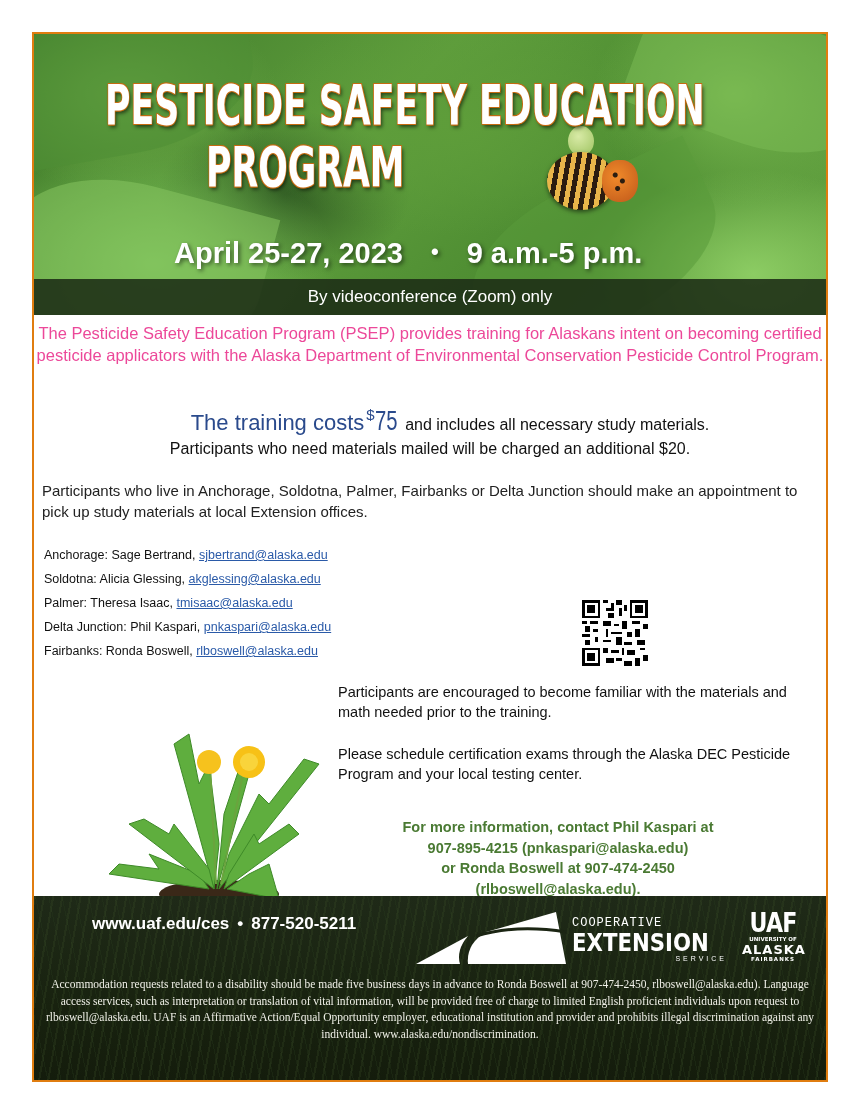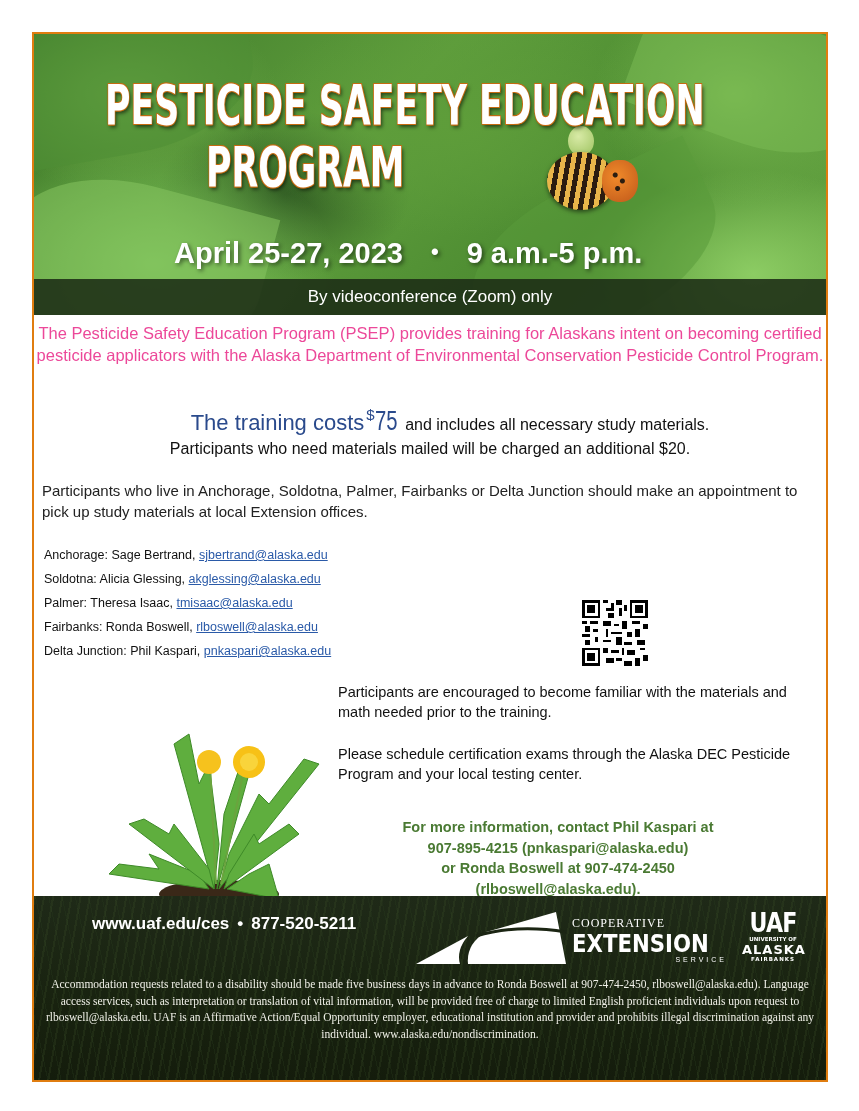--- a/index.html
+++ b/index.html
@@ -70,21 +70,21 @@
   
   .footer { position: absolute; left: 0; top: 862px; width: 792px; height: 184px;
     background:
       repeating-linear-gradient(100deg, rgba(60,80,40,0.25) 0 2px, transparent 2px 9px),
       repeating-linear-gradient(78deg, rgba(40,60,30,0.3) 0 1px, transparent 1px 13px),
       linear-gradient(180deg, #1f2a18 0%, #18220f 60%, #141c0c 100%); }
   .footer-contact { position: absolute; left: 58px; top: 18px; color: #fff; font-weight: bold; font-size: 17px; white-space: nowrap; }
   .footer-contact .dot { margin: 0 8px; }
   .ces-logo { position: absolute; left: 382px; top: 14px; width: 160px; height: 56px; }
   .ces-text { position: absolute; left: 538px; top: 20px; color: #fff; }
-  .ces-text .c1 { font-size: 12px; letter-spacing: 1px; font-family: Liberation Serif, serif; }
+  .ces-text .c1 { font-size: 12px; letter-spacing: 1px; font-family: Liberation Mono, monospace; }
   .ces-text .c2 { font-size: 25px; font-weight: bold; font-family: "DejaVu Sans", sans-serif; transform: scaleX(0.85); transform-origin: left; display: block; line-height: 25px; }
   .ces-text .c3 { font-size: 7px; letter-spacing: 3px; text-align: right; width: 155px; }
   .uaf-logo { position: absolute; left: 708px; top: 14px; width: 62px; color: #fff; text-align: center; font-family: "DejaVu Sans", sans-serif; font-weight: bold; }
   .uaf-logo .u1 { font-size: 26px; line-height: 26px; letter-spacing: -1px; transform: scaleX(0.85); display: block; }
   .uaf-logo .u2 { font-size: 5.5px; line-height: 7px; }
   .uaf-logo .u3 { font-size: 13px; line-height: 13px; letter-spacing: 1px; }
   .uaf-logo .u4 { font-size: 5.5px; line-height: 7px; letter-spacing: 1px; }
   .disclaimer { position: absolute; left: 6px; top: 80px; width: 780px; text-align: center; color: #f0f0e8; font-size: 11.5px; line-height: 16.5px; font-family: Liberation Serif, serif; }
 </style>
 </head>
@@ -117,22 +117,22 @@
     <span class="rest">and includes all necessary study materials.</span>
   </div>
   <div class="cost-sub">Participants who need materials mailed will be charged an additional $20.</div>
 
   <div class="pickup">Participants who live in Anchorage, Soldotna, Palmer, Fairbanks or Delta Junction should make an appointment to pick up study materials at local Extension offices.</div>
 
   <div class="offices">
     <div class="office"><span>Anchorage: Sage Bertrand, </span><a>sjbertrand@alaska.edu</a></div>
     <div class="office"><span>Soldotna: Alicia Glessing, </span><a>akglessing@alaska.edu</a></div>
     <div class="office"><span>Palmer: Theresa Isaac, </span><a>tmisaac@alaska.edu</a></div>
+    <div class="office"><span>Delta Junction: Phil Kaspari, </span><a>pnkaspari@alaska.edu</a></div>
     <div class="office"><span>Fairbanks: Ronda Boswell, </span><a>rlboswell@alaska.edu</a></div>
-    <div class="office"><span>Delta Junction: Phil Kaspari, </span><a>pnkaspari@alaska.edu</a></div>
   </div>
 
   <div class="qr">
     <svg viewBox="0 0 25 25" shape-rendering="crispEdges">
       <rect width="25" height="25" fill="#fff"></rect>
       <g fill="#000">
         <rect x="0" y="0" width="7" height="7"></rect>
           <rect x="1" y="1" width="5" height="5" fill="#fff"></rect>
           <rect x="2" y="2" width="3" height="3"></rect>
         <rect x="18" y="0" width="7" height="7"></rect>

